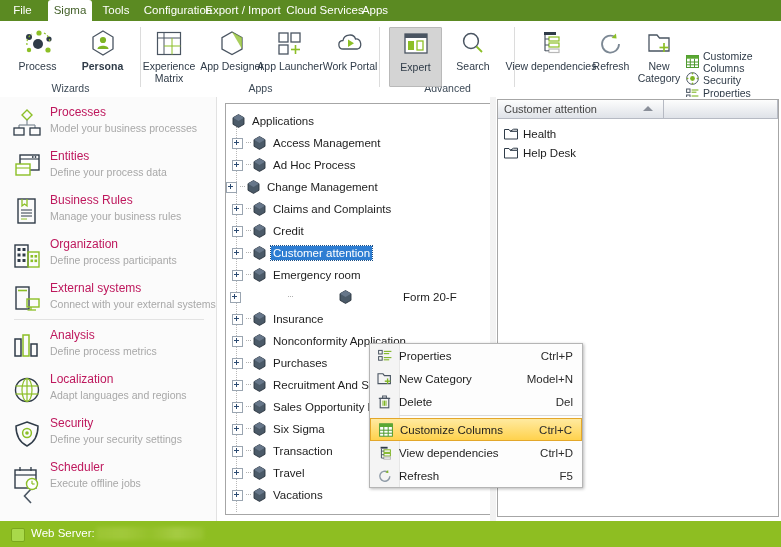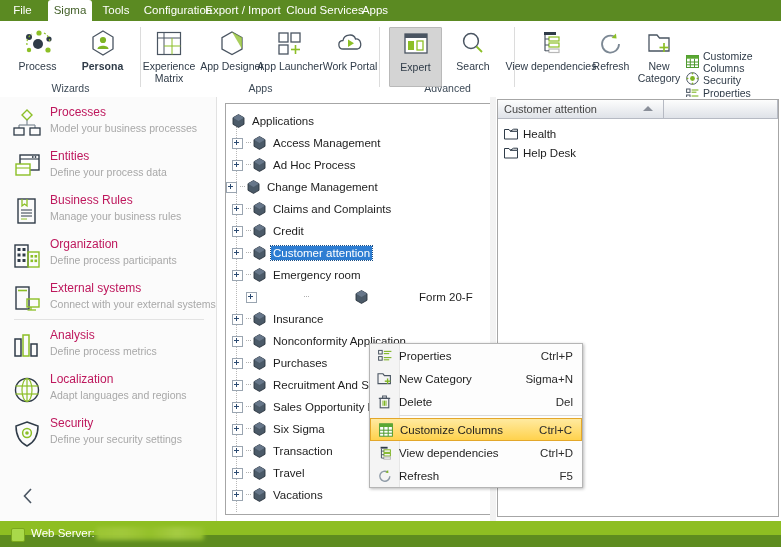--- a/index.html
+++ b/index.html
@@ -77,21 +77,21 @@
                    border-right:1px solid #e6e6e6;}
   .ctxitem{position:relative;height:23px;display:flex;align-items:center;cursor:default;z-index:2;}
   .ctxitem.hl{background:linear-gradient(#ffeaa0,#ffd24d);border:1px solid #e3a72a;
               height:23px;box-sizing:border-box;}
   .ctxico{width:29px;height:23px;display:flex;align-items:center;justify-content:center;flex:0 0 auto;}
   .ctxlbl{font-size:11.5px;color:#1d1d1d;}
   .ctxkey{position:absolute;right:9px;font-size:11.5px;color:#2b2b2b;}
   .ctxsep{height:1px;background:#dcdcdc;margin:2px 0 2px 29px;position:relative;z-index:2;}
 
   
-  .statusbar{position:absolute;left:0;top:521px;width:781px;height:14px;background:#8ebe22;}
+  .statusbar{position:absolute;left:0;top:521px;width:781px;height:26px;background:#8ebe22;}
   .status-dot{position:absolute;left:11px;top:7px;width:12px;height:12px;background:#a9d94a;
               border:1px solid #7ba81c;border-radius:2px;}
   .status-txt{position:absolute;left:31px;top:6px;font-size:11.5px;color:#ffffff;}
   .status-redact{position:absolute;left:96px;top:6px;width:108px;height:13px;
                  background:linear-gradient(90deg,#9cc634,#a3ca3d,#95c12b,#a7cd45,#97c32f);
                  filter:blur(2.2px);opacity:.95;border-radius:2px;}
 </style>
 </head>
 <body>
 
@@ -397,20 +397,33 @@
         </div>
         <div class="side-item" style="top: 315px;">
           <div class="side-ic"><svg width="30" height="30" viewBox="0 0 30 30">
               <path d="M15 3 L26 7 C26 18 21 24 15 27 C9 24 4 18 4 7 Z" fill="none" stroke="#2f3b48" stroke-width="1.5"></path>
               <circle cx="15" cy="14" r="4.4" fill="none" stroke="#8cbf26" stroke-width="1.5"></circle>
               <circle cx="15" cy="14" r="1.8" fill="#8cbf26"></circle>
             </svg></div>
           <div class="side-title">Security</div>
           <div class="side-sub">Define your security settings</div>
         </div>
+        <div class="side-item" style="top: 359px;">
+          <div class="side-ic"><svg width="30" height="30" viewBox="0 0 30 30">
+              <rect x="3" y="7" width="21" height="18" fill="none" stroke="#2f3b48" stroke-width="1.4"></rect>
+              <line x1="3" y1="12" x2="24" y2="12" stroke="#2f3b48" stroke-width="1.2"></line>
+              <line x1="8" y1="4" x2="8" y2="8" stroke="#2f3b48" stroke-width="1.3"></line>
+              <line x1="19" y1="4" x2="19" y2="8" stroke="#2f3b48" stroke-width="1.3"></line>
+              <circle cx="20" cy="21" r="5.5" fill="#fff" stroke="#8cbf26" stroke-width="1.4"></circle>
+              <line x1="20" y1="17.8" x2="20" y2="21" stroke="#8cbf26" stroke-width="1.2"></line>
+              <line x1="20" y1="21" x2="22.6" y2="21" stroke="#8cbf26" stroke-width="1.2"></line>
+            </svg></div>
+          <div class="side-title">Scheduler</div>
+          <div class="side-sub">Execute offline jobs</div>
+        </div>
       </div>
 
     <div class="treepanel" id="treepanel">
       <div class="tdots" style="left:10px;top:18px;height:390px;"></div>
     <div class="tnode" style="top: 6px; left: 6px;">
           <svg width="13" height="14" viewBox="0 0 13 14" style="flex:0 0 auto;margin-right:5px;">
             <path d="M6.5 0.6 L12 3.7 L12 10.3 L6.5 13.4 L1 10.3 L1 3.7 Z" fill="#4b5a68" stroke="#2b3540" stroke-width="0.9"></path>
             <path d="M6.5 0.6 L12 3.7 L6.5 6.9 L1 3.7 Z" fill="#67778a"></path>
           </svg>
           <span class="tlabel">Applications</span>
@@ -485,21 +498,21 @@
           <span class="texp"></span>
           <span style="width: 5px; height: 1px; border-top: 1px dotted rgb(176, 176, 176); margin-right: 2px; flex: 0 0 auto;"></span>
           <span style="display: flex;">
             <svg width="13" height="14" viewBox="0 0 13 14" style="flex:0 0 auto;margin-right:5px;">
               <path d="M6.5 0.6 L12 3.7 L12 10.3 L6.5 13.4 L1 10.3 L1 3.7 Z" fill="#4b5a68" stroke="#2b3540" stroke-width="0.9"></path>
               <path d="M6.5 0.6 L12 3.7 L6.5 6.9 L1 3.7 Z" fill="#67778a"></path>
             </svg>
           </span>
           <span class="tlabel">Emergency room</span>
         </div>
-        <div class="tnode" style="top: 182px; left: 20px; gap: 44px;">
+        <div class="tnode" style="top: 182px; left: 4px; gap: 44px;">
           <span class="texp"></span>
           <span style="width: 5px; height: 1px; border-top: 1px dotted rgb(176, 176, 176); margin-right: 2px; flex: 0 0 auto;"></span>
           <span style="display: flex;">
             <svg width="13" height="14" viewBox="0 0 13 14" style="flex:0 0 auto;margin-right:5px;">
               <path d="M6.5 0.6 L12 3.7 L12 10.3 L6.5 13.4 L1 10.3 L1 3.7 Z" fill="#4b5a68" stroke="#2b3540" stroke-width="0.9"></path>
               <path d="M6.5 0.6 L12 3.7 L6.5 6.9 L1 3.7 Z" fill="#67778a"></path>
             </svg>
           </span>
           <span class="tlabel">Form 20-F</span>
         </div>
@@ -654,21 +667,21 @@
         </div>
         <div class="ctxitem">
           <span class="ctxico">
             <svg width="15" height="14" viewBox="0 0 15 14">
               <path d="M1 1.8 L6 1.8 L7.4 3.6 L13.4 3.6 L13.4 11.6 L1 11.6 Z" fill="none" stroke="#4a5562" stroke-width="1.1"></path>
               <line x1="10.6" y1="6.4" x2="10.6" y2="12" stroke="#7fb524" stroke-width="1.4"></line>
               <line x1="7.8" y1="9.2" x2="13.4" y2="9.2" stroke="#7fb524" stroke-width="1.4"></line>
             </svg>
           </span>
           <span class="ctxlbl">New Category</span>
-          <span class="ctxkey">Sigma+N</span>
+          <span class="ctxkey">Model+N</span>
         </div>
         <div class="ctxitem">
           <span class="ctxico">
             <svg width="13" height="14" viewBox="0 0 13 14">
               <rect x="2.2" y="3.4" width="8.6" height="9.4" fill="none" stroke="#4a5562" stroke-width="1.1"></rect>
               <line x1="0.8" y1="3.4" x2="12.2" y2="3.4" stroke="#4a5562" stroke-width="1.2"></line>
               <rect x="4.6" y="1" width="3.8" height="2.2" fill="none" stroke="#4a5562" stroke-width="1"></rect>
               <line x1="5" y1="5.6" x2="5" y2="10.8" stroke="#7fb524" stroke-width="1"></line>
               <line x1="6.5" y1="5.6" x2="6.5" y2="10.8" stroke="#7fb524" stroke-width="1"></line>
               <line x1="8" y1="5.6" x2="8" y2="10.8" stroke="#7fb524" stroke-width="1"></line>

